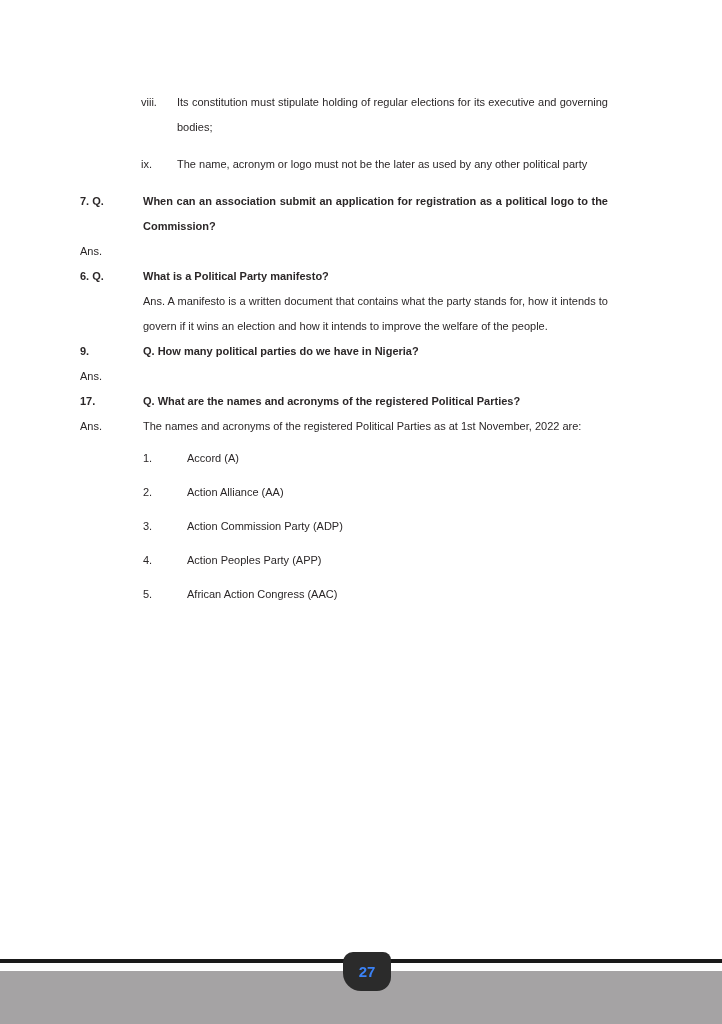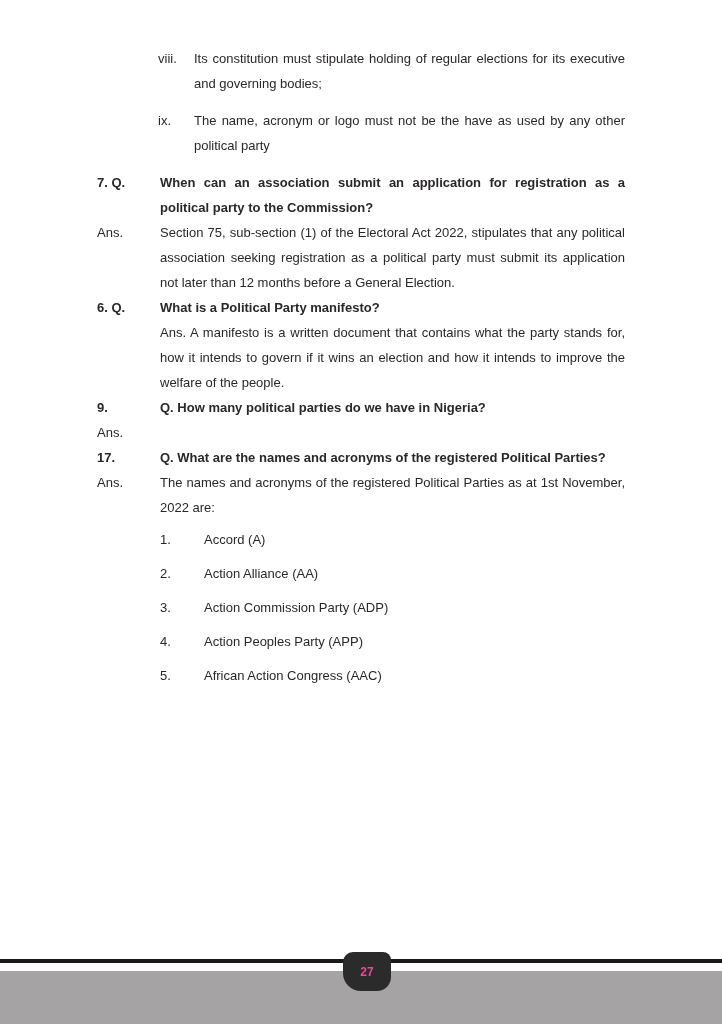--- a/index.html
+++ b/index.html
@@ -10,24 +10,24 @@
     color: #2b2728;
   }
   .page {
     position: relative;
     width: 722px; height: 1024px;
     background: #ffffff;
     overflow: hidden;
   }
   .content {
     position: absolute;
-    left: 97px; top: 0;
+    left: 80px; top: 0;
     width: 528px;
-    padding-top: 46px;
-    font-size: 13px;
+    padding-top: 90px;
+    font-size: 11px;
     line-height: 25px;
   }
   
   .roman-row { display: flex; margin-left: 61px; margin-bottom: 12px; }
   .roman-marker { flex: none; width: 36px; }
   .roman-text { flex: 1; text-align: justify; }
   
   .qa-block { }
   .qa-row { display: flex; }
   .qa-label { flex: none; width: 63px; font-weight: bold; }
@@ -47,47 +47,46 @@
   .footer-band {
     position: absolute; left: 0; right: 0; top: 971px; bottom: 0;
     background: #a5a3a4; z-index: 1;
   }
   .page-badge {
     position: absolute; left: 343px; top: 952px;
     width: 48px; height: 39px;
     background: #2b2b2b;
     border-radius: 10px 8px 14px 18px;
     display: flex; align-items: center; justify-content: center;
-    color: #ec4899; font-weight: bold; font-size: 12px;
+    color: #3b82f6; font-weight: bold; font-size: 15px;
     z-index: 2;
   }
 </style>
 </head>
 <body>
 
 <div class="page">
   <div class="content">
 
     <div class="roman-row">
       <span class="roman-marker">viii.</span>
       <span class="roman-text">Its constitution must stipulate holding of regular elections for its executive and governing bodies;</span>
     </div>
     <div class="roman-row">
       <span class="roman-marker">ix.</span>
-      <span class="roman-text">The name, acronym or logo must not be the have as used by any other political party</span>
+      <span class="roman-text">The name, acronym or logo must not be the later as used by any other political party</span>
     </div>
 
     <div class="qa-block">
       <div class="qa-row">
         <span class="qa-label">7. Q.</span>
-        <span class="qa-question">When can an association submit an application for registration as a political party to the Commission?</span>
+        <span class="qa-question">When can an association submit an application for registration as a political logo to the Commission?</span>
       </div>
       <div class="qa-row">
         <span class="ans-label">Ans.</span>
-        <span class="ans-text">Section 75, sub-section (1) of the Electoral Act 2022, stipulates that any political association seeking registration as a political party must submit its application not later than 12 months before a General Election.</span>
       </div>
     </div>
 
     <div class="qa-block">
       <div class="qa-row">
         <span class="qa-label">6. Q.</span>
         <span class="qa-question">What is a Political Party manifesto?</span>
       </div>
       <div class="qa-row">
         <span class="ans-label"></span>

